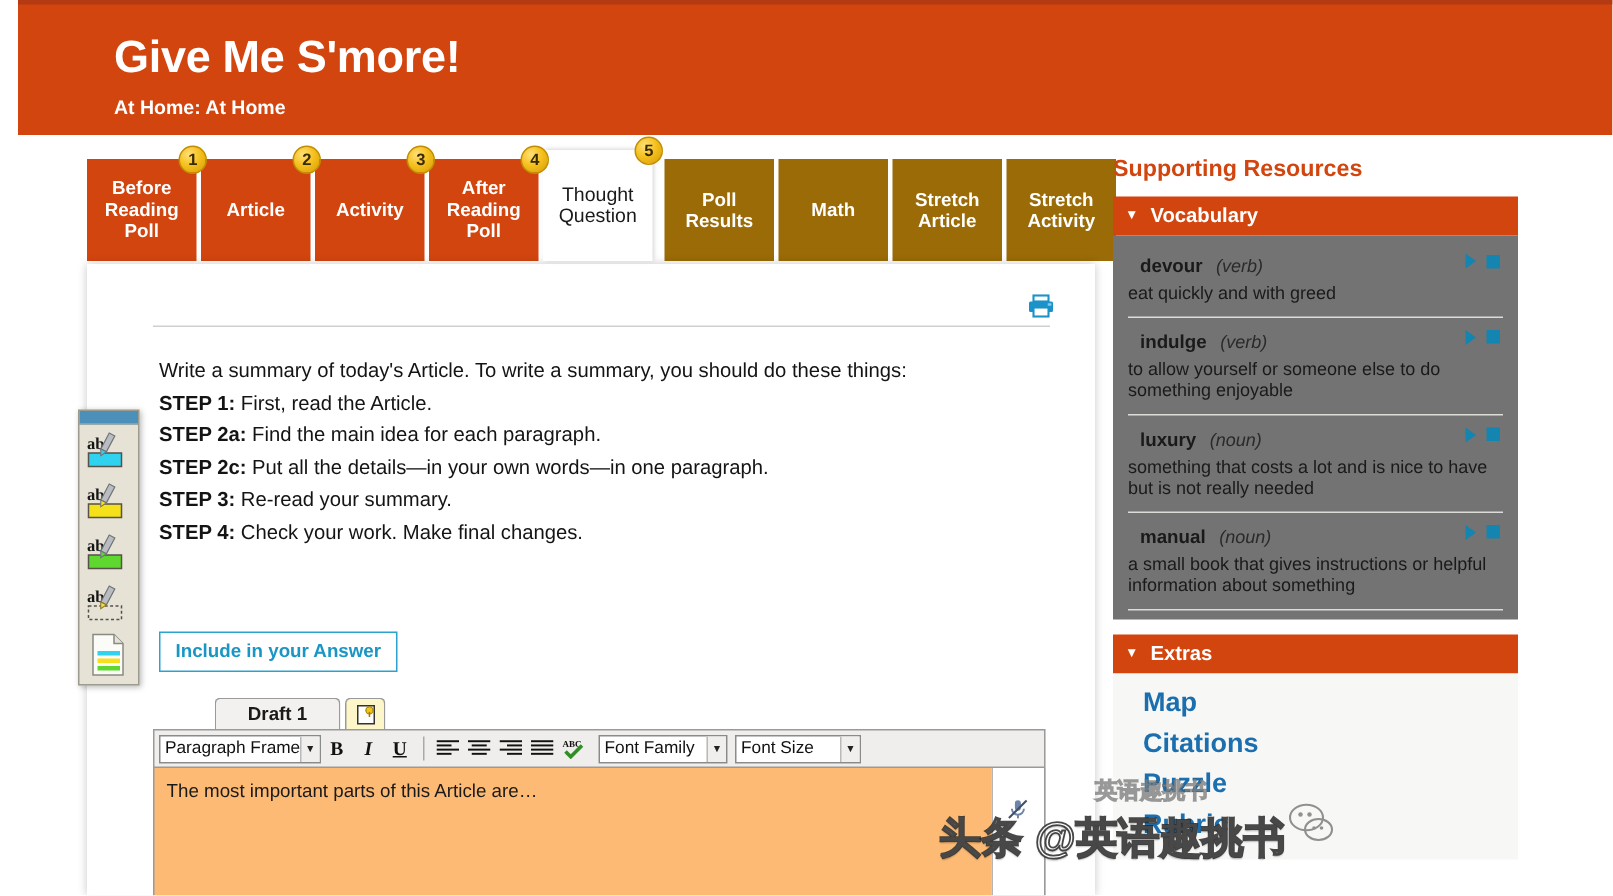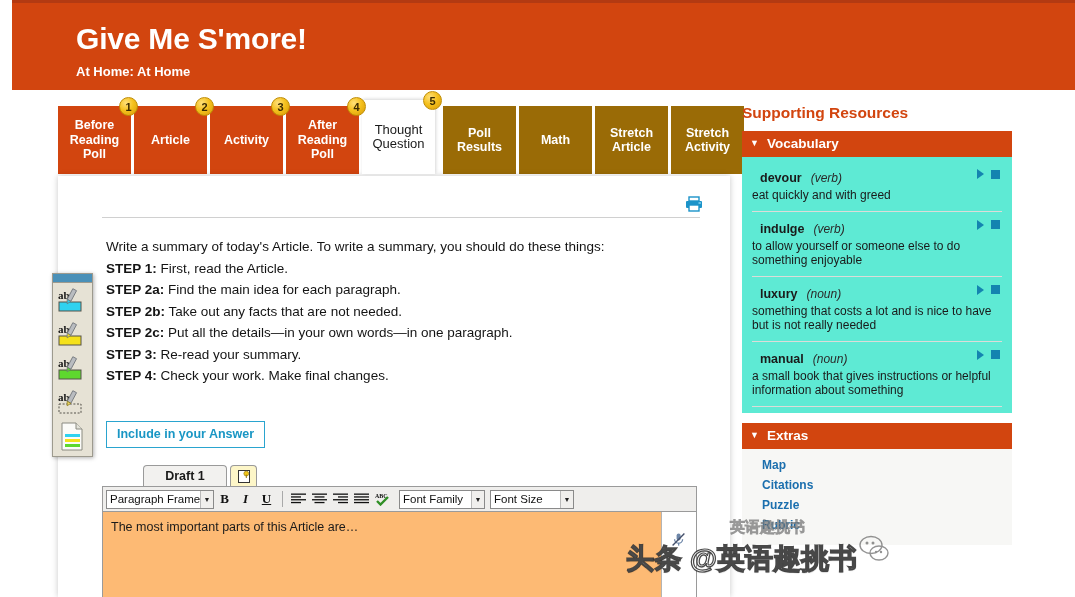--- a/index.html
+++ b/index.html
@@ -281,21 +281,21 @@
     padding: 5px 8px 6px 8px;
     display: flex; align-items: center;
     cursor: pointer;
   }
   .sb-caret {
     margin-right: 8px;
     font-size: 9px;
     line-height: 1;
   }
   .sb-body {
-    background: #5eead4;
+    background: #737373;
     padding: 4px 10px 6px 10px;
   }
   .vocab-item {
     position: relative;
     border-bottom: 1px solid #dcdcd8;
     padding: 7px 0 8px 0;
   }
   .vocab-item:last-child { border-bottom: 1px solid #dcdcd8; }
   .vocab-head { margin-left: 8px; white-space: nowrap; }
   .vocab-word {
@@ -327,21 +327,21 @@
     cursor: pointer;
   }
   .extras-head { margin-top: 10px; }
   .extras-body {
     background: #f7f7f5;
     padding: 6px 10px 10px 10px;
   }
   .extra-link {
     display: block;
     color: #1b6fae;
-    font-size: 12px;
+    font-size: 18px;
     font-weight: bold;
     padding: 3px 0 3px 10px;
     cursor: pointer;
   }
 
   
   .watermark {
     position: absolute;
     left: 626px; top: 540px;
     font-size: 28px;
@@ -429,21 +429,20 @@
           <rect x="13.5" y="6.2" width="2.4" height="1.6" fill="#7fd0ef"></rect>
         </svg>
       </span>
     </div>
     <div class="panel-rule"></div>
 
     <div class="instructions" id="instructions">
         <span class="intro">Write a summary of today's Article. To write a summary, you should do these things:</span>
         <span class="step"><b>STEP 1:</b> First, read the Article.</span>
         <span class="step"><b>STEP 2a:</b> Find the main idea for each paragraph.</span>
-        <span class="step"><b>STEP 2b:</b> Take out any facts that are not needed.</span>
         <span class="step"><b>STEP 2c:</b> Put all the details—in your own words—in one paragraph.</span>
         <span class="step"><b>STEP 3:</b> Re-read your summary.</span>
         <span class="step"><b>STEP 4:</b> Check your work. Make final changes.</span>
       </div>
 
     <div class="include-btn">Include in your Answer</div>
 
     <div class="editor-wrap">
       <div class="draft-tabs">
         <div class="draft-tab">Draft 1</div>

